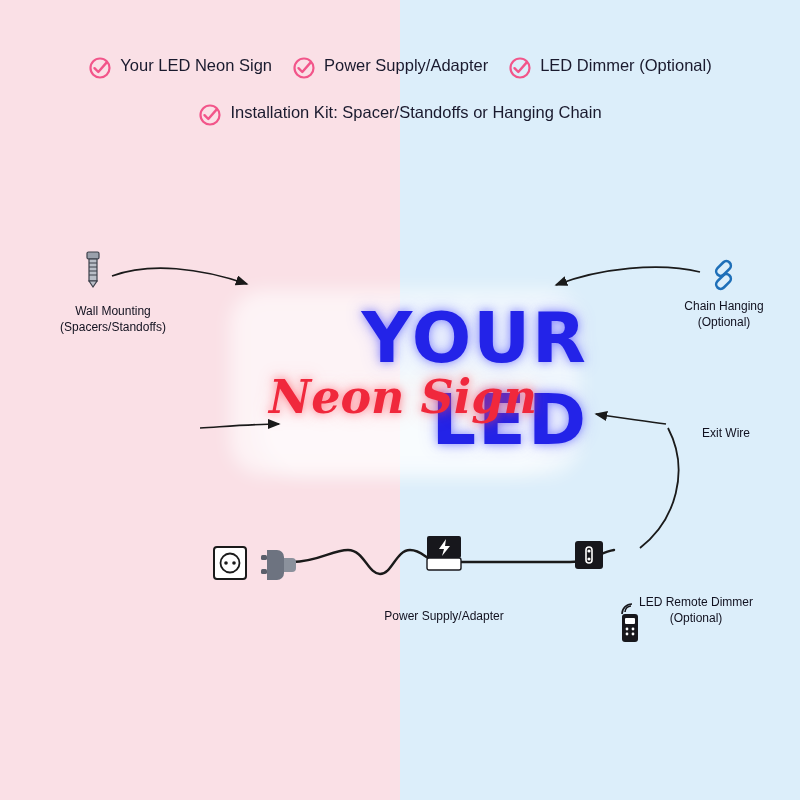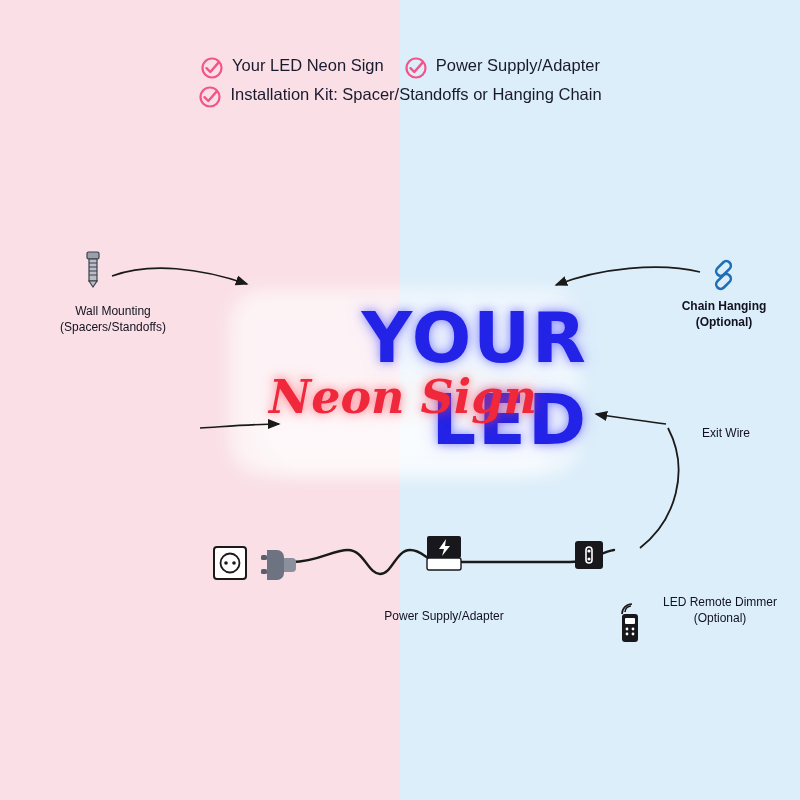--- a/index.html
+++ b/index.html
@@ -32,21 +32,21 @@
     left: 0; top: 55px;
     width: 800px;
   }
   .check-row {
     display: flex;
     justify-content: center;
     align-items: flex-start;
     gap: 20px;
   }
   .check-row.row2 {
-    margin-top: 4px;
+    margin-top: 22px;
   }
   .check-item {
     display: flex;
     align-items: flex-start;
     gap: 8px;
   }
   .check-icon {
     flex: 0 0 auto;
     width: 24px;
     height: 24px;
@@ -155,20 +155,29 @@
       <div class="check-item">
         <span class="check-icon">
           <svg width="24" height="24" viewBox="0 0 24 24">
             <circle cx="12" cy="12" r="9.5" fill="none" stroke="#f2558a" stroke-width="2.2"></circle>
             <path d="M6.5 12.2 L10.3 16 L18.5 6.6" fill="none" stroke="#f2558a" stroke-width="2.4" stroke-linecap="round" stroke-linejoin="round"></path>
           </svg>
         </span>
         <span class="check-label">Power Supply/Adapter</span>
       </div>
 
+      <div class="check-item">
+        <span class="check-icon">
+          <svg width="24" height="24" viewBox="0 0 24 24">
+            <circle cx="12" cy="12" r="9.5" fill="none" stroke="#f2558a" stroke-width="2.2"></circle>
+            <path d="M6.5 12.2 L10.3 16 L18.5 6.6" fill="none" stroke="#f2558a" stroke-width="2.4" stroke-linecap="round" stroke-linejoin="round"></path>
+          </svg>
+        </span>
+        <span class="check-label">LED Dimmer (Optional)</span>
+      </div>
 
     </div>
 
     <div class="check-row row2">
       <div class="check-item">
         <span class="check-icon">
           <svg width="24" height="24" viewBox="0 0 24 24">
             <circle cx="12" cy="12" r="9.5" fill="none" stroke="#f2558a" stroke-width="2.2"></circle>
             <path d="M6.5 12.2 L10.3 16 L18.5 6.6" fill="none" stroke="#f2558a" stroke-width="2.4" stroke-linecap="round" stroke-linejoin="round"></path>
           </svg>
@@ -265,20 +274,20 @@
 
   <span class="icon-abs" style="left:706px; top:258px;">
     <svg width="34" height="34" viewBox="0 0 34 34">
       <rect x="13" y="2" width="9" height="17" rx="4.5" transform="rotate(45 17.5 10.5)" fill="none" stroke="#1e6fb8" stroke-width="2.6"></rect>
       <rect x="13" y="15" width="9" height="17" rx="4.5" transform="rotate(45 17.5 23.5)" fill="none" stroke="#1e6fb8" stroke-width="2.6"></rect>
     </svg>
   </span>
 
   <div class="lbl" style="left:18px; top:303px; width:190px;">Wall Mounting
 (Spacers/Standoffs)</div>
-  <div class="lbl" style="left:648px; top:298px; width:152px;font-weight:bold;">Chain Hanging
+  <div class="lbl" style="left:648px; top:298px; width:152px;">Chain Hanging
 (Optional)</div>
   <div class="lbl" style="left:660px; top:425px; width:90px; text-align:right;">Exit Wire</div>
   <div class="lbl" style="left:344px; top:608px; width:200px;">Power Supply/Adapter</div>
-  <div class="lbl" style="left:640px; top:594px; width:160px;">LED Remote Dimmer
+  <div class="lbl" style="left:616px; top:594px; width:160px;">LED Remote Dimmer
 (Optional)</div>
 
 </div>
 
 </body></html>

